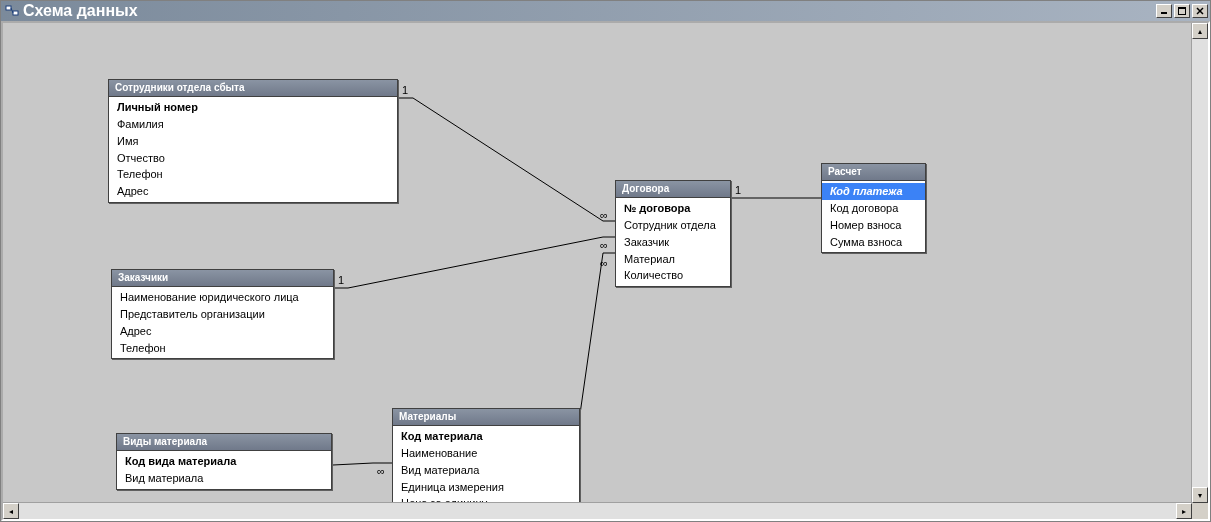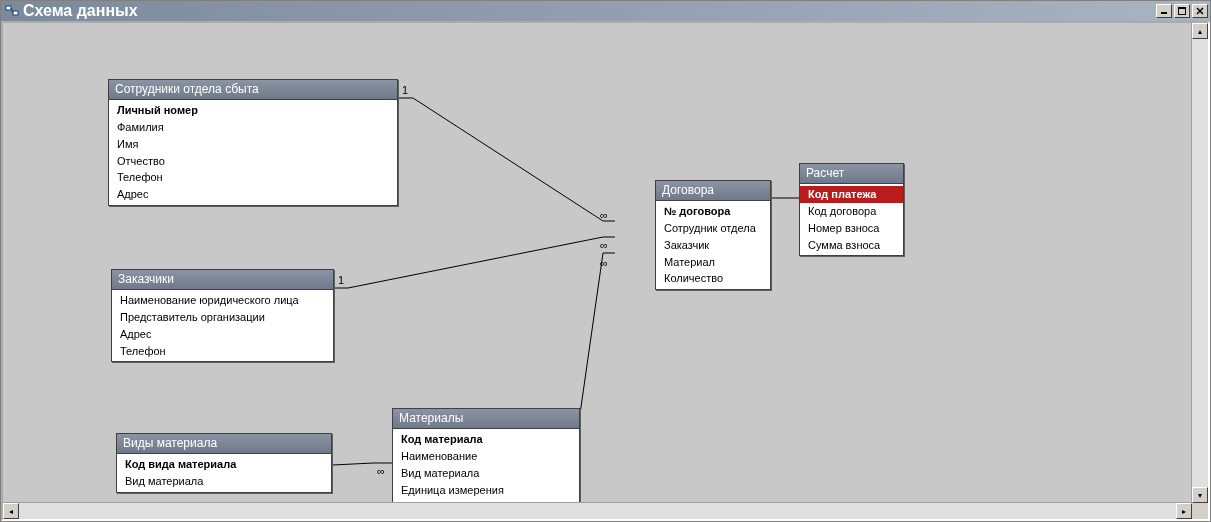--- a/index.html
+++ b/index.html
@@ -151,41 +151,42 @@
   .tbl {
     position: absolute;
     background: #ffffff;
     border: 1px solid #404040;
     box-shadow: 1px 1px 0 #606060;
     box-sizing: border-box;
   }
   .tbl-title {
     background: linear-gradient(to bottom, #8a94a3, #70798a);
     color: #ffffff;
-    font-weight: normal;
+    font-weight: bold;
     padding: 2px 6px 3px 6px;
-    font-size: 12px;
+    font-size: 10px;
     border-bottom: 1px solid #404040;
     white-space: nowrap;
   }
   .tbl-body {
     padding: 2px 0;
   }
   .fld {
     padding: 1px 8px;
     white-space: nowrap;
     color: #000;
     line-height: 1.35;
   }
   .fld.pk {
     font-weight: bold;
   }
   .fld.selected {
-    background: #b91c1c;
+    background: #3b82f6;
     color: #ffffff;
+    font-style: italic;
   }
 </style>
 </head>
 <body>
 
 <div class="mdi-window">
 
   <div class="mdi-titlebar">
     <div class="mdi-title-left">
       <span class="app-icon">
@@ -279,32 +280,32 @@
         <div class="tbl-title">Материалы</div>
         <div class="tbl-body">
           <div class="fld pk">Код материала</div>
           <div class="fld">Наименование</div>
           <div class="fld">Вид материала</div>
           <div class="fld">Единица измерения</div>
           <div class="fld">Цена за единицу</div>
         </div>
       </div>
 
-      <div id="t_contracts" class="tbl" style="left:612px; top:157px; width:116px;margin-left:40px;">
+      <div id="t_contracts" class="tbl" style="left:612px; top:157px; width:116px;">
         <div class="tbl-title">Договора</div>
         <div class="tbl-body">
           <div class="fld pk">№ договора</div>
           <div class="fld">Сотрудник отдела</div>
           <div class="fld">Заказчик</div>
           <div class="fld">Материал</div>
           <div class="fld">Количество</div>
         </div>
       </div>
 
-      <div id="t_payment" class="tbl" style="left:796px; top:140px; width:105px;">
+      <div id="t_payment" class="tbl" style="left:818px; top:140px; width:105px;">
         <div class="tbl-title">Расчет</div>
         <div class="tbl-body">
           <div class="fld pk selected">Код платежа</div>
           <div class="fld">Код договора</div>
           <div class="fld">Номер взноса</div>
           <div class="fld">Сумма взноса</div>
         </div>
       </div>
 
     </div>

